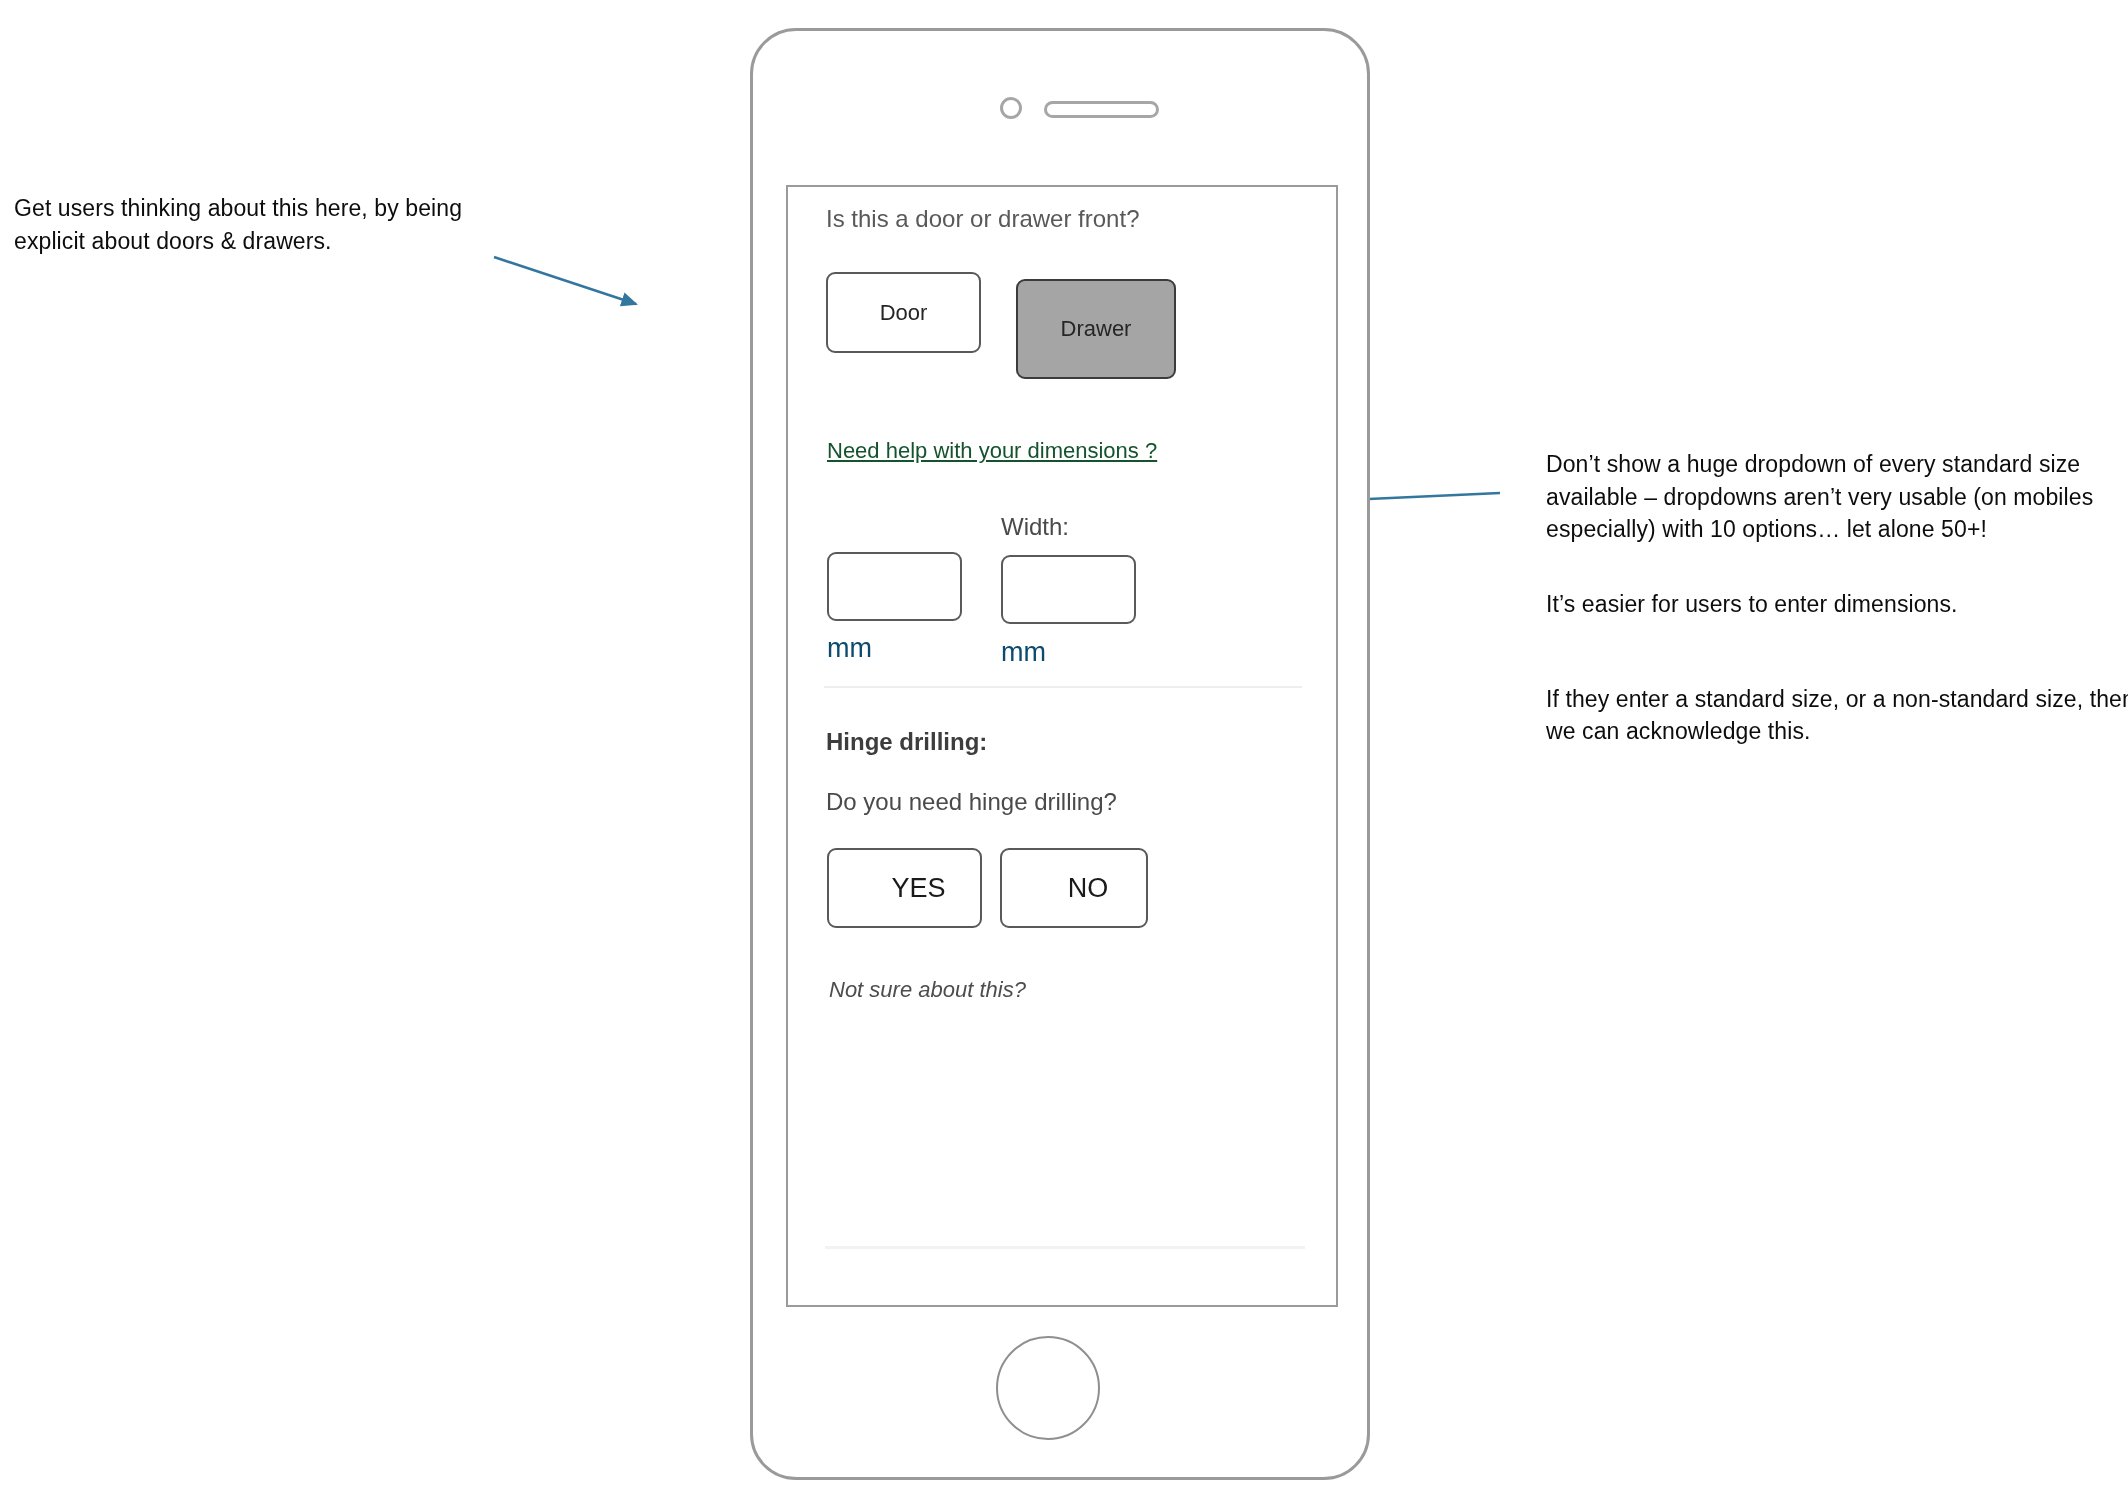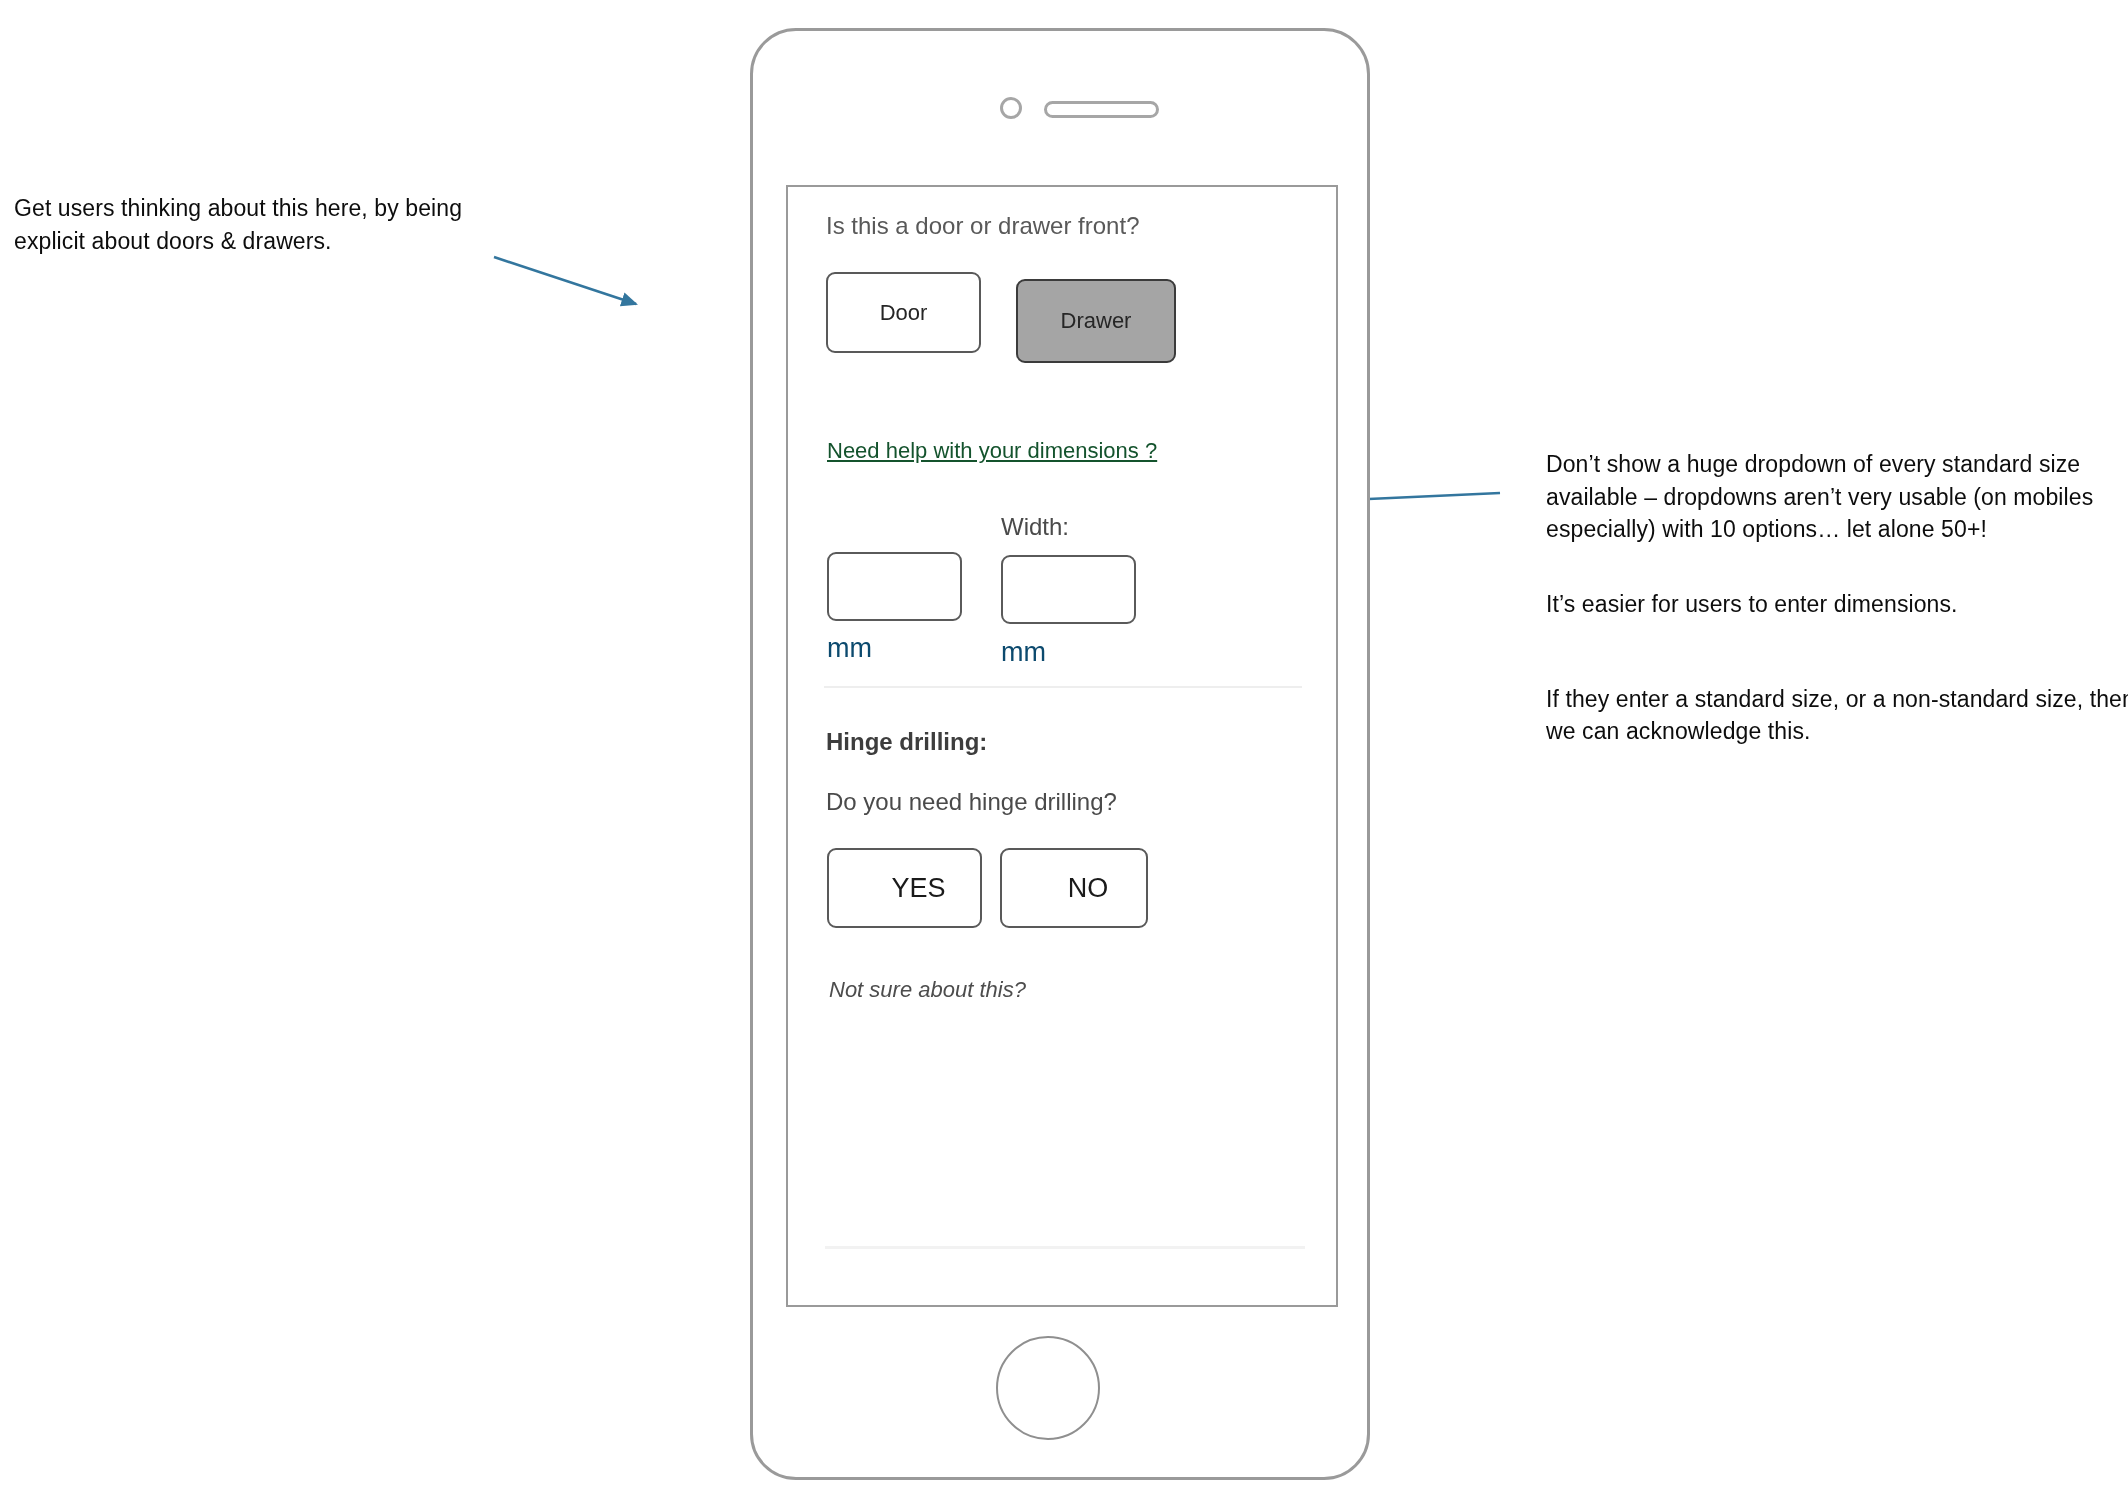--- a/index.html
+++ b/index.html
@@ -108,21 +108,21 @@
   .screen-inner {
     position: relative;
     width: 100%;
     height: 100%;
   }
 
   
   #question-door-drawer {
     position: absolute;
     left: 38px;
-    top: 25px;
+    top: 18px;
     font-size: 24px;
     color: #595959;
     white-space: nowrap;
   }
 
   .choice-btn {
     position: absolute;
     box-sizing: border-box;
     display: flex;
     align-items: center;
@@ -137,21 +137,21 @@
     left: 38px;
     top: 85px;
     width: 155px;
     height: 81px;
     border-color: #595959;
   }
   #btn-drawer {
     left: 228px;
     top: 92px;
     width: 160px;
-    height: 84px;
+    height: 100px;
     background: #a5a5a5;
     border: 2px solid #3b3b3b;
   }
 
   #link-need-help {
     position: absolute;
     left: 39px;
     top: 251px;
     font-size: 22px;
     color: #14532d;

